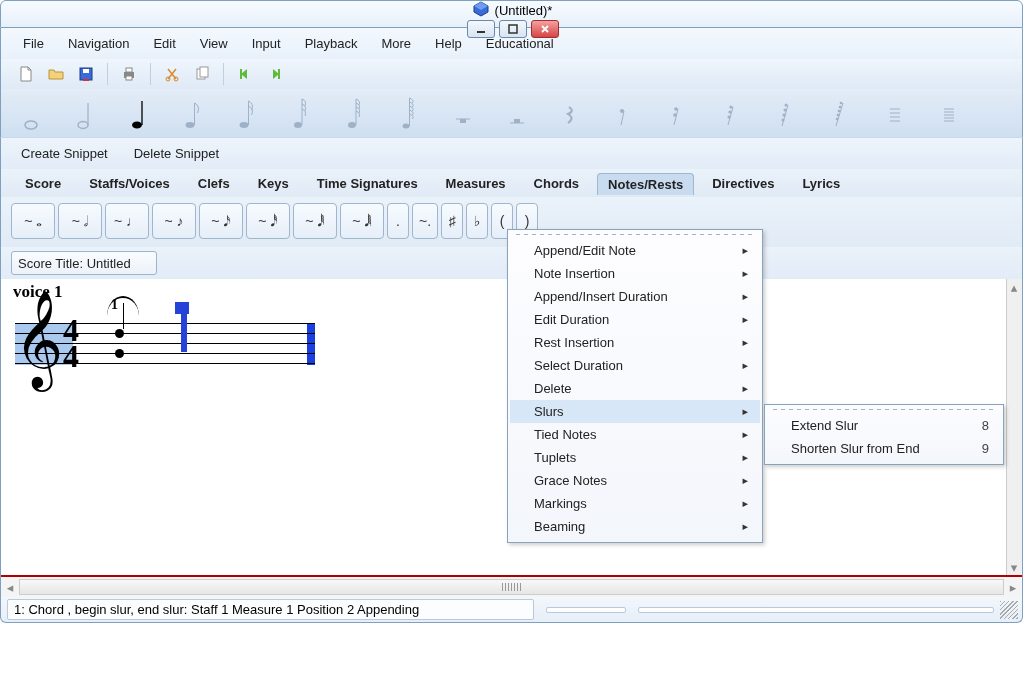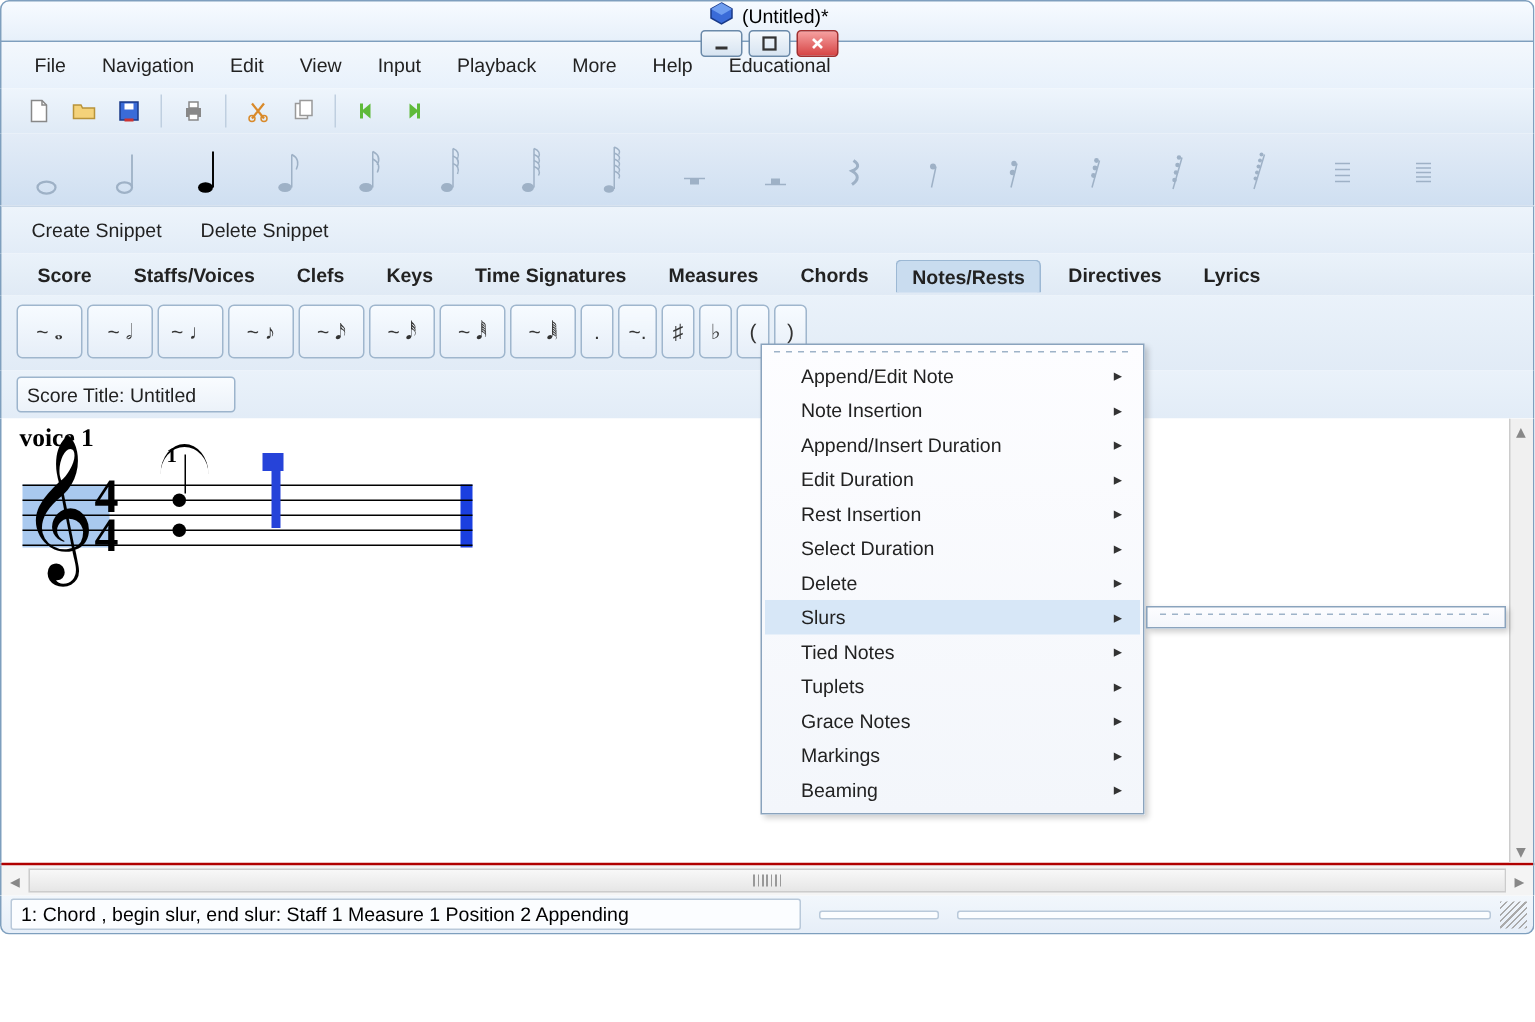--- a/index.html
+++ b/index.html
@@ -634,13 +634,21 @@
       <span class="ctx-arrow">▸</span>
     </div>
   <div class="ctx-item">
       <span>Beaming</span>
       <span class="ctx-arrow">▸</span>
     </div>
 </div>
 
 <div class="ctx-menu" style="left:764px; top:404px; width:188px;">
   <div class="dash-top"></div>
+  <div class="ctx-item">
+    <span>Extend Slur</span>
+    <span class="ctx-key">8</span>
+  </div>
+  <div class="ctx-item">
+    <span>Shorten Slur from End</span>
+    <span class="ctx-key">9</span>
+  </div>
 </div>
 
 </body></html>

